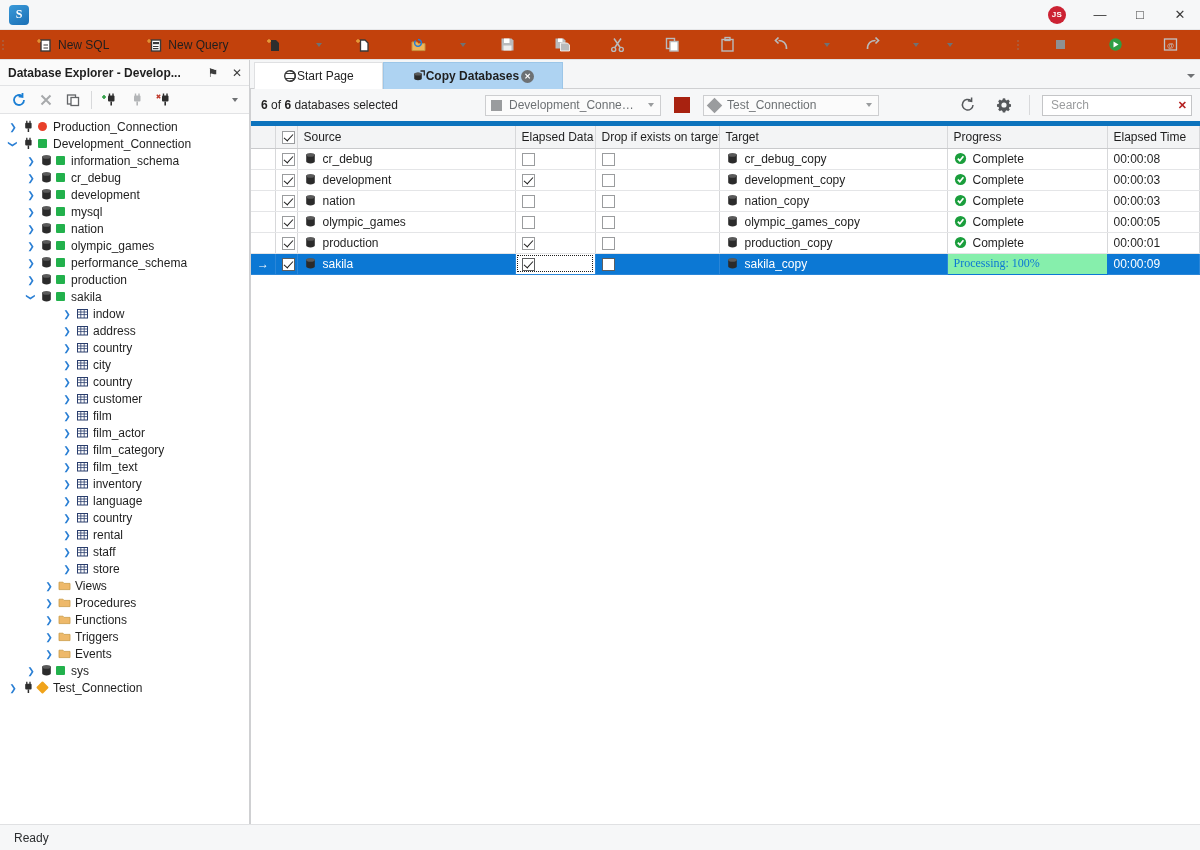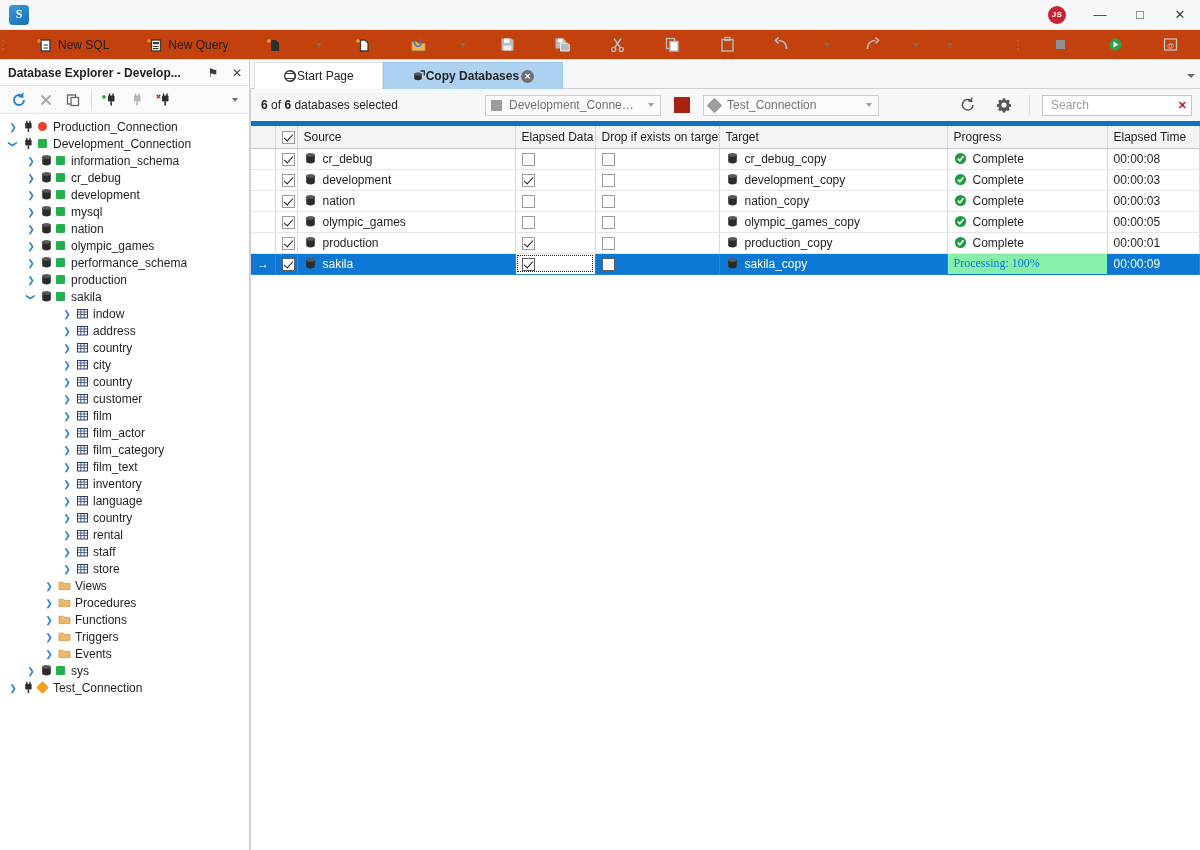--- a/index.html
+++ b/index.html
@@ -1219,14 +1219,17 @@
                   <td>00:00:09</td>
                 </tr>
               </tbody>
           </table>
         </div>
 
       </div>
     </div>
   </div>
 
+  <div class="statusbar">
+    <span>Ready</span>
+  </div>
 
 </div>
 
 </body></html>

